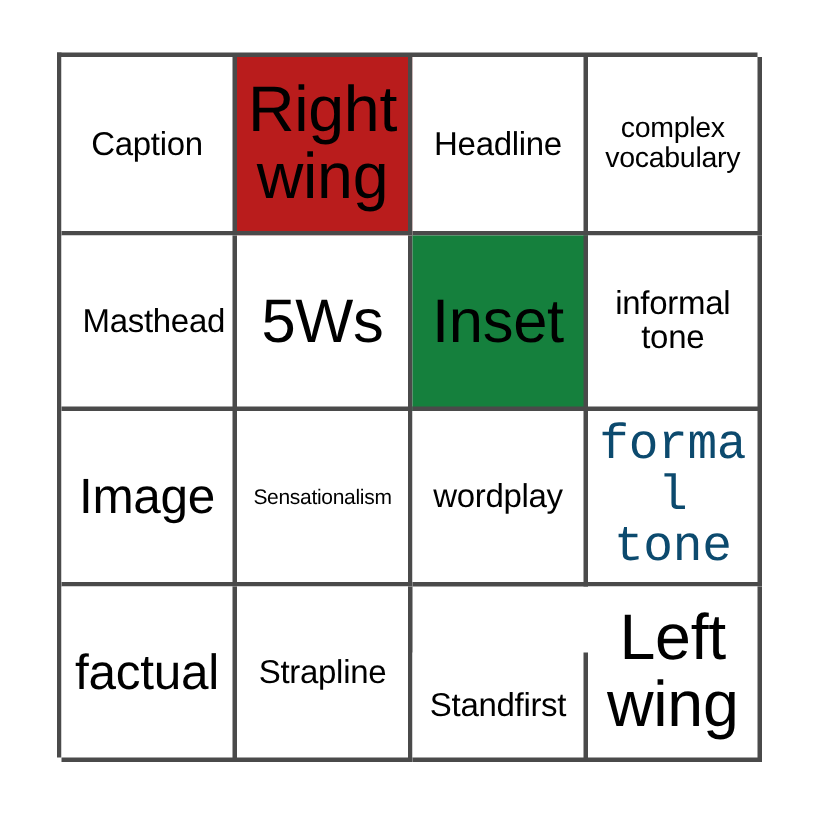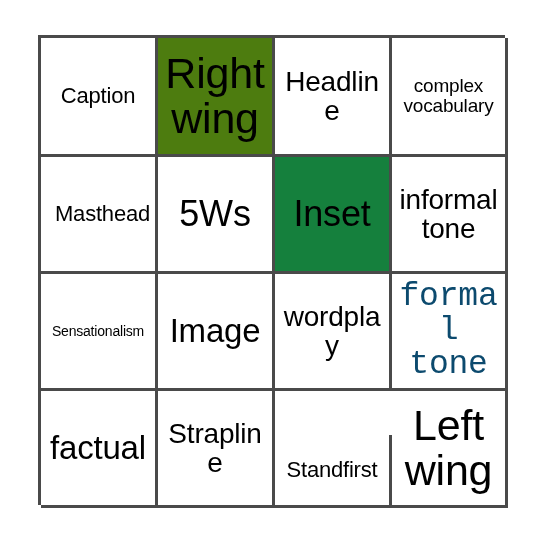--- a/index.html
+++ b/index.html
@@ -42,60 +42,60 @@
     overflow: hidden;
   }
   .bingo-cell span {
     display: block;
     line-height: 1.04;
     letter-spacing: -0.2px;
     word-break: break-word;
   }
   
   .fs-xxl span { font-size: 43px; }
-  .fs-xl  span { font-size: 36px; }
+  .fs-xl  span { font-size: 41px; }
   .fs-lg  span { font-size: 33px; }
-  .fs-md  span { font-size: 28px; }
+  .fs-md  span { font-size: 22px; }
   .fs-sm  span { font-size: 22px; }
   .fs-xs  span { font-size: 19px; }
   .fs-xxs span { font-size: 14px; }
 </style>
 </head>
 <body>
 
 <div id="bingo-card" style="border-top-color: rgb(74, 74, 74); border-left-color: rgb(74, 74, 74);">
     <div class="bingo-cell fs-sm" style="border-right-color: rgb(74, 74, 74); border-bottom-color: rgb(74, 74, 74); background: rgb(255, 255, 255);">
       <span style="color: rgb(0, 0, 0);">Caption</span>
     </div>
-    <div class="bingo-cell fs-xxl" style="border-right-color: rgb(74, 74, 74); border-bottom-color: rgb(74, 74, 74); background: #4d7c0f;">
+    <div class="bingo-cell fs-xxl" style="border-right-color: rgb(74, 74, 74); border-bottom-color: rgb(74, 74, 74); background: #b91c1c;">
       <span style="color: rgb(0, 0, 0);">Right wing</span>
     </div>
     <div class="bingo-cell fs-md" style="border-right-color: rgb(74, 74, 74); border-bottom-color: rgb(74, 74, 74); background: rgb(255, 255, 255);">
       <span style="color: rgb(0, 0, 0);">Headline</span>
     </div>
     <div class="bingo-cell fs-xs" style="border-right-color: rgb(74, 74, 74); border-bottom-color: rgb(74, 74, 74); background: rgb(255, 255, 255); justify-content: flex-end;">
       <span style="color: rgb(0, 0, 0);">complex vocabulary</span>
     </div>
     <div class="bingo-cell fs-sm" style="border-right-color: rgb(74, 74, 74); border-bottom-color: rgb(74, 74, 74); background: rgb(255, 255, 255); padding-left: 12px;">
       <span style="color: rgb(0, 0, 0);">Masthead</span>
     </div>
     <div class="bingo-cell fs-xl" style="border-right-color: rgb(74, 74, 74); border-bottom-color: rgb(74, 74, 74); background: rgb(255, 255, 255);">
       <span style="color: rgb(0, 0, 0);">5Ws</span>
     </div>
     <div class="bingo-cell fs-xl" style="border-right-color: rgb(74, 74, 74); border-bottom-color: rgb(74, 74, 74); background: #15803d;">
       <span style="color: rgb(0, 0, 0);">Inset</span>
     </div>
     <div class="bingo-cell fs-md" style="border-right-color: rgb(74, 74, 74); border-bottom-color: rgb(74, 74, 74); background: rgb(255, 255, 255);">
       <span style="color: rgb(0, 0, 0);">informal tone</span>
     </div>
+    <div class="bingo-cell fs-lg" style="border-right-color: rgb(74, 74, 74); border-bottom-color: rgb(74, 74, 74); background: rgb(255, 255, 255);">
+      <span style="color: rgb(0, 0, 0);">Image</span>
+    </div>
     <div class="bingo-cell fs-xxs" style="border-right-color: rgb(74, 74, 74); border-bottom-color: rgb(74, 74, 74); background: rgb(255, 255, 255);">
       <span style="color: rgb(0, 0, 0);">Sensationalism</span>
-    </div>
-    <div class="bingo-cell fs-lg" style="border-right-color: rgb(74, 74, 74); border-bottom-color: rgb(74, 74, 74); background: rgb(255, 255, 255);">
-      <span style="color: rgb(0, 0, 0);">Image</span>
     </div>
     <div class="bingo-cell fs-md" style="border-right-color: rgb(74, 74, 74); border-bottom-color: rgb(74, 74, 74); background: rgb(255, 255, 255);">
       <span style="color: rgb(0, 0, 0);">wordplay</span>
     </div>
     <div class="bingo-cell fs-lg" style="border-right-color: rgb(74, 74, 74); border-bottom-color: rgb(74, 74, 74); background: rgb(255, 255, 255);">
       <span style="color: #0c4a6e; font-family: Liberation Mono, monospace;">formal tone</span>
     </div>
     <div class="bingo-cell fs-lg" style="border-right-color: rgb(74, 74, 74); border-bottom-color: rgb(74, 74, 74); background: rgb(255, 255, 255);">
       <span style="color: rgb(0, 0, 0);">factual</span>
     </div>

